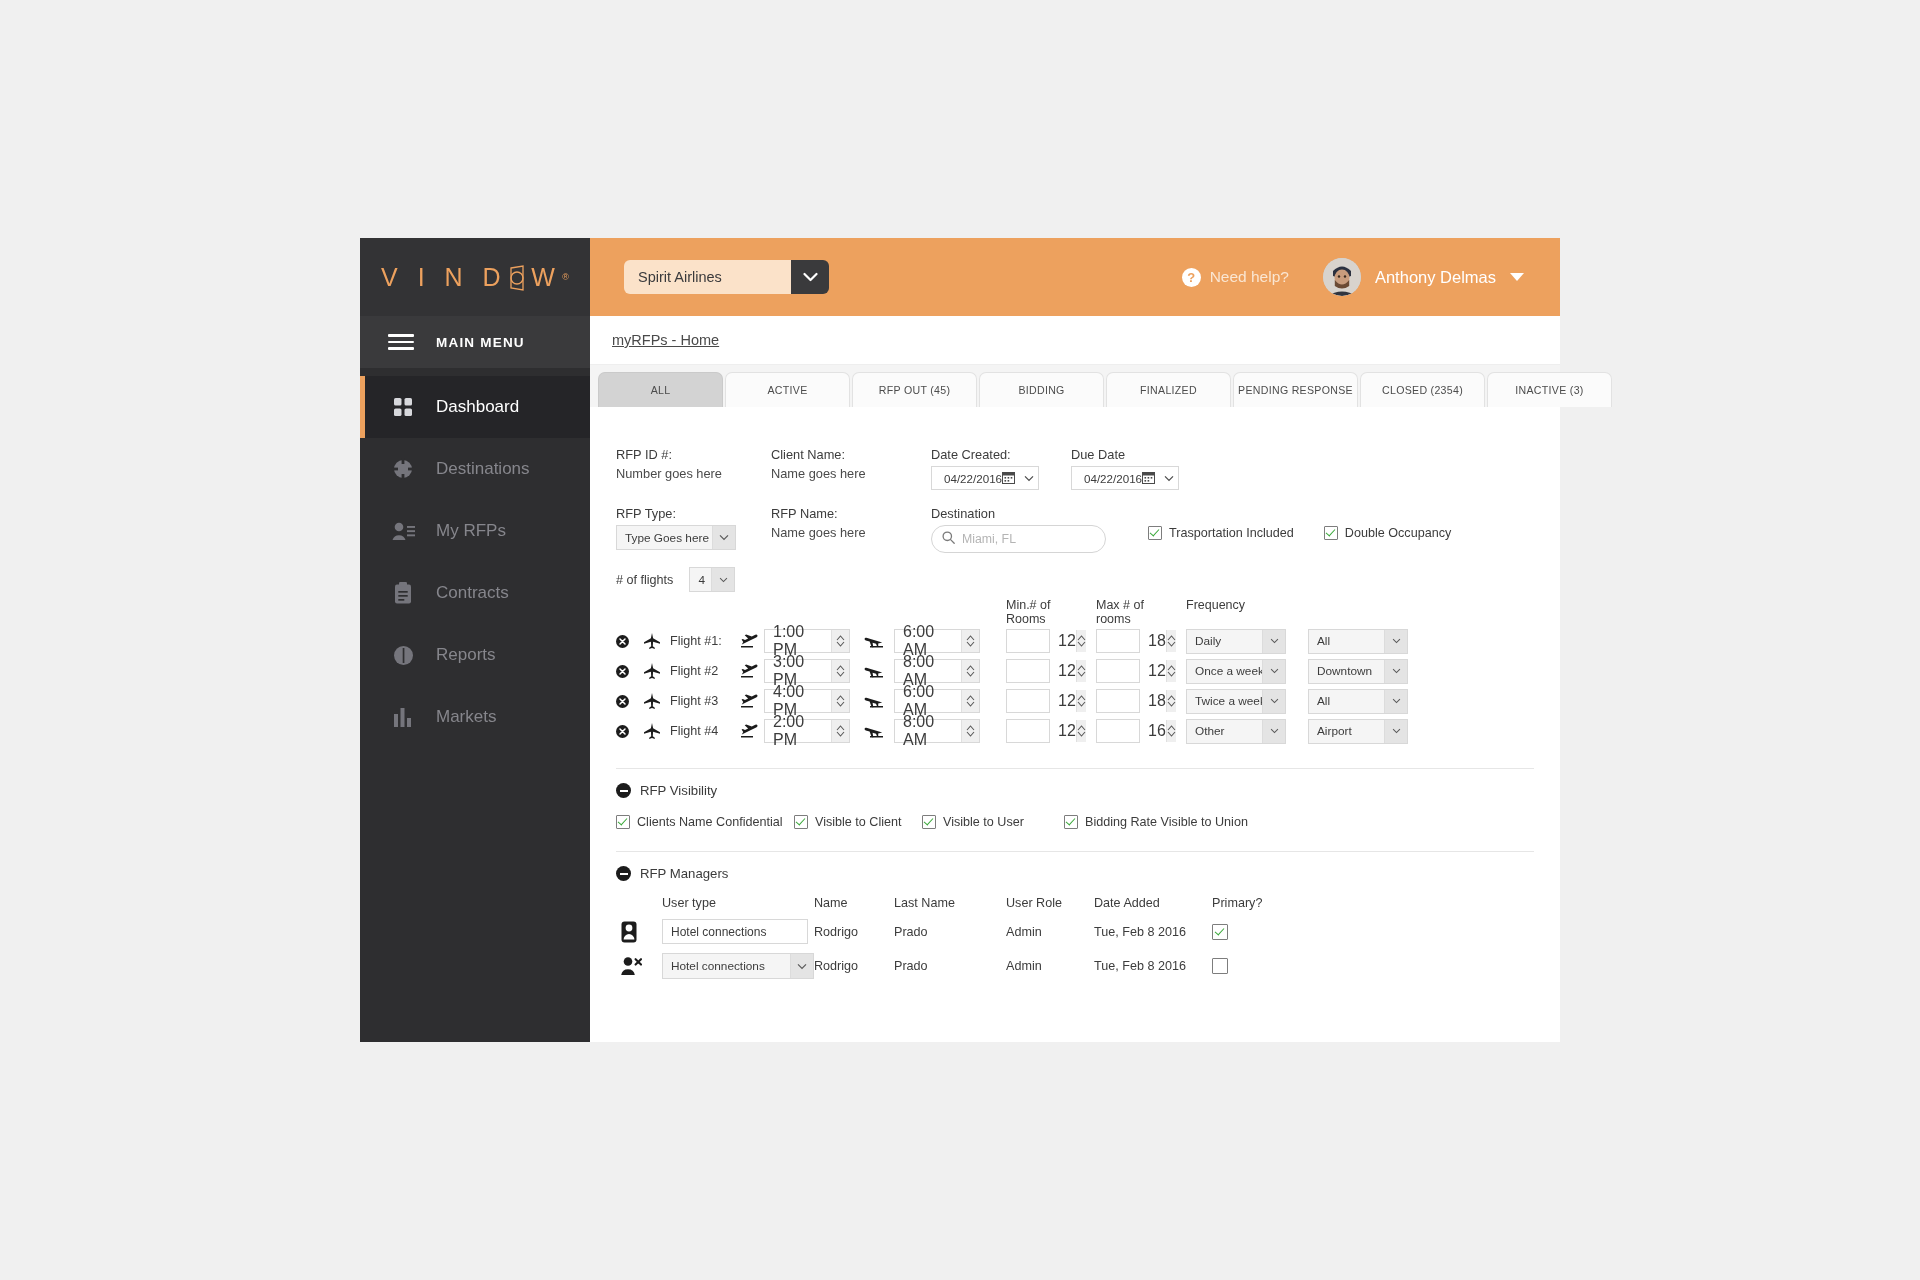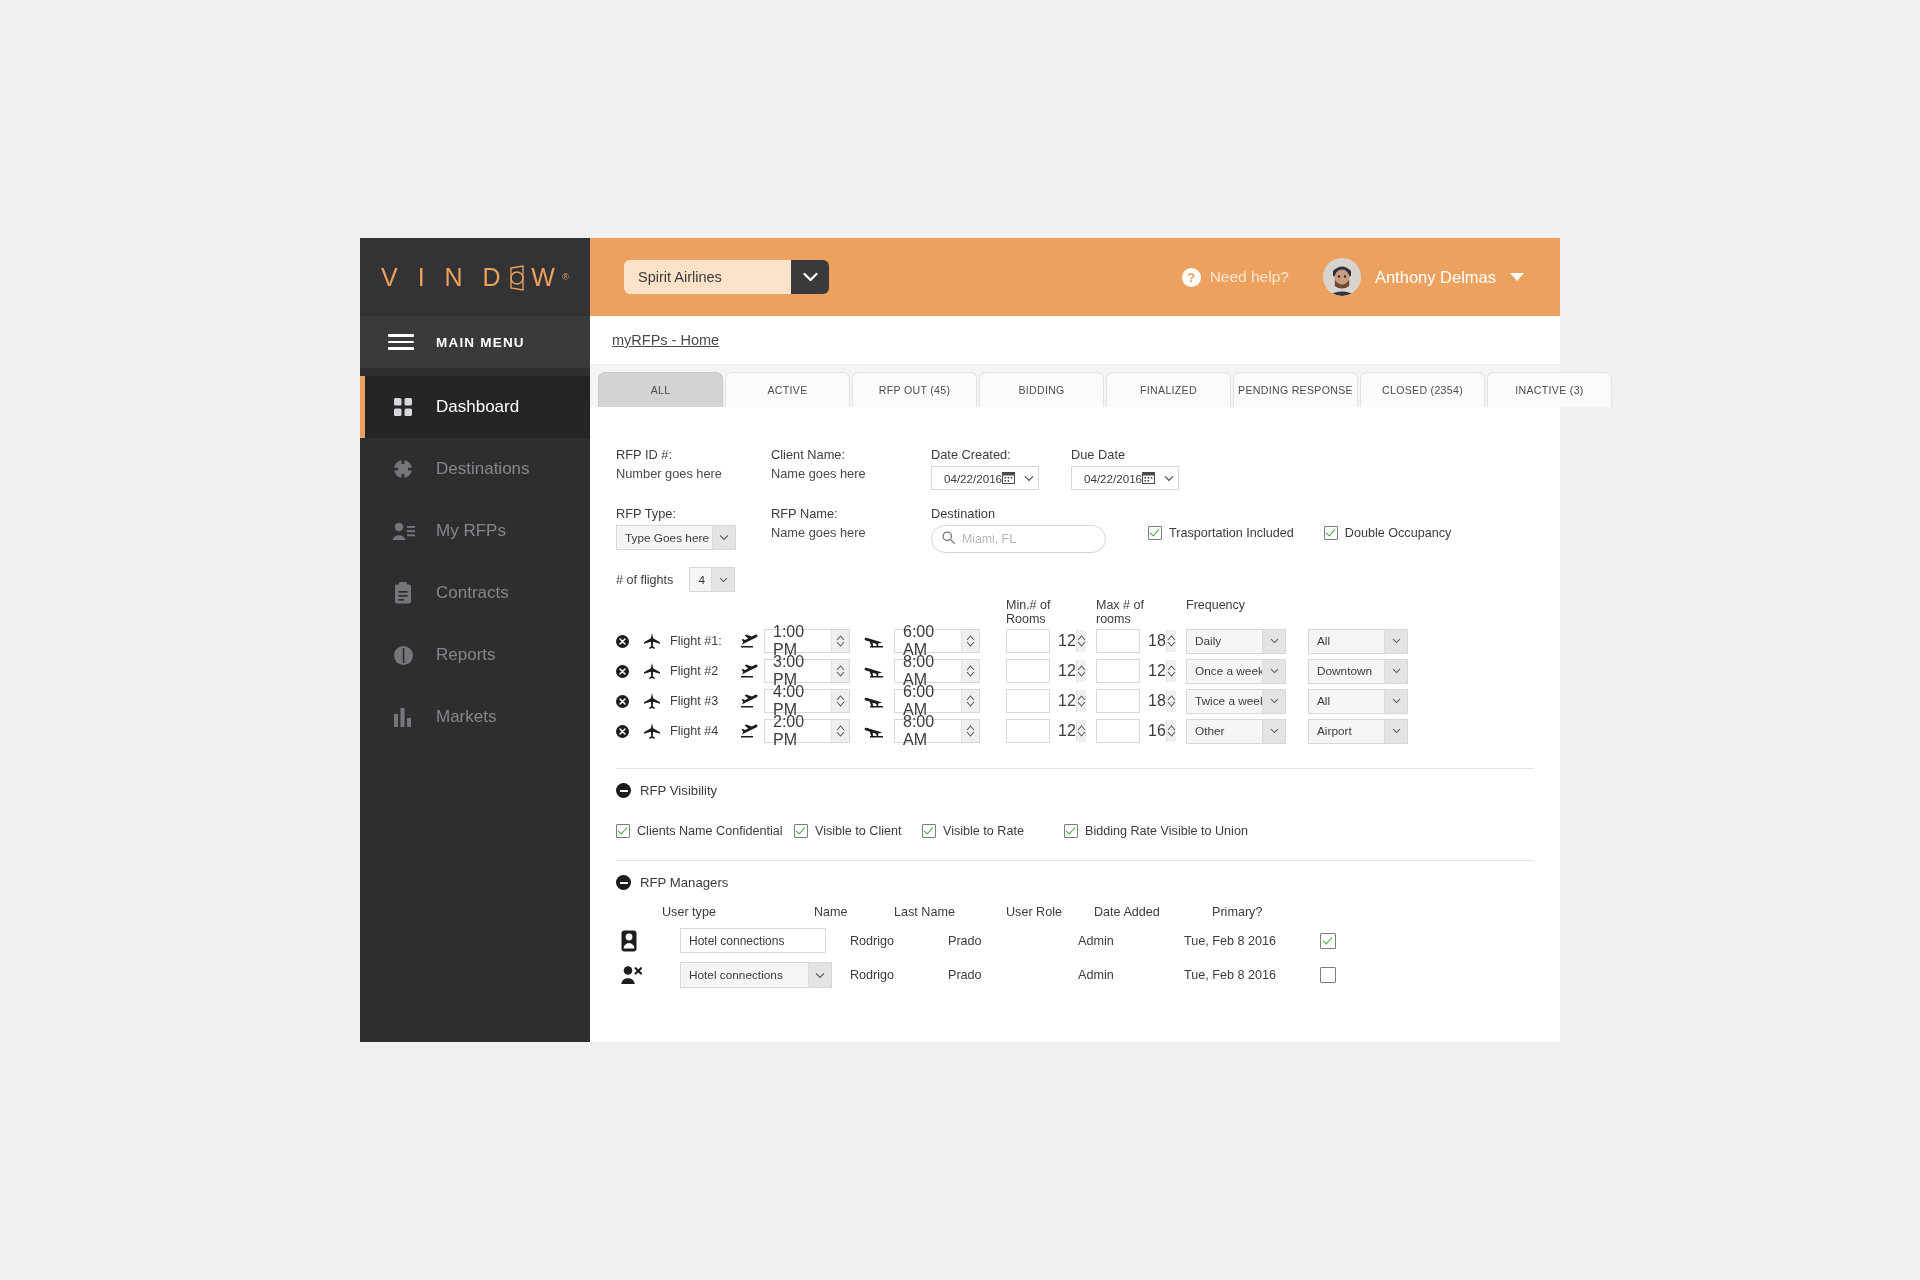--- a/index.html
+++ b/index.html
@@ -316,26 +316,26 @@
 
   .section-head { display:flex; align-items:center; margin-top:14px; }
   .minus-circle {
     width:15px;height:15px;border-radius:50%;background:#1c1c1c;
     display:flex;align-items:center;justify-content:center;margin-right:9px;
     flex:0 0 15px;
   }
   .minus-circle i{display:block;width:8px;height:2px;background:#fff;}
   .section-title{font-size:13.2px;color:#3b3b3b;}
 
-  .vis-row{ display:flex; margin-top:26px; }
+  .vis-row{ display:flex; margin-top:17px; }
   .vis-row .chk { margin-right:0; }
 
   
   .mgr-head { display:flex; margin-top:15px; font-size:12.6px; color:#3c3c3c; }
-  .mgr-row  { display:flex; align-items:center; margin-top:9px;gap:18px; }
+  .mgr-row  { display:flex; align-items:center; margin-top:9px; }
   .m-ico   { width:42px; display:flex; align-items:center; padding-left:4px;}
   .m-type  { width:152px; }
   .m-name  { width:80px; font-size:12.6px; color:#3c3c3c;}
   .m-last  { width:112px; font-size:12.6px; color:#3c3c3c;}
   .m-role  { width:88px; font-size:12.6px; color:#3c3c3c;}
   .m-date  { width:118px; font-size:12.6px; color:#3c3c3c;}
   .m-prim  { width:40px; display:flex; justify-content:flex-start;}
 
   .txtbox {
     border:1px solid #d8d8d8; background:#fff; height:25px;
@@ -1049,21 +1049,21 @@
         <div class="chk" style="width:178px">
           <span class="chkbox checked"></span>
           <span>Clients Name Confidential</span>
         </div>
         <div class="chk" style="width:128px">
           <span class="chkbox checked"></span>
           <span>Visible to Client</span>
         </div>
         <div class="chk" style="width:142px">
           <span class="chkbox checked"></span>
-          <span>Visible to Rate</span>
+          <span>Visible to User</span>
         </div>
         <div class="chk">
           <span class="chkbox checked"></span>
           <span>Bidding Rate Visible to Union</span>
         </div>
       </div>
 
       <div class="divider"></div>
 
       <div class="section-head">

